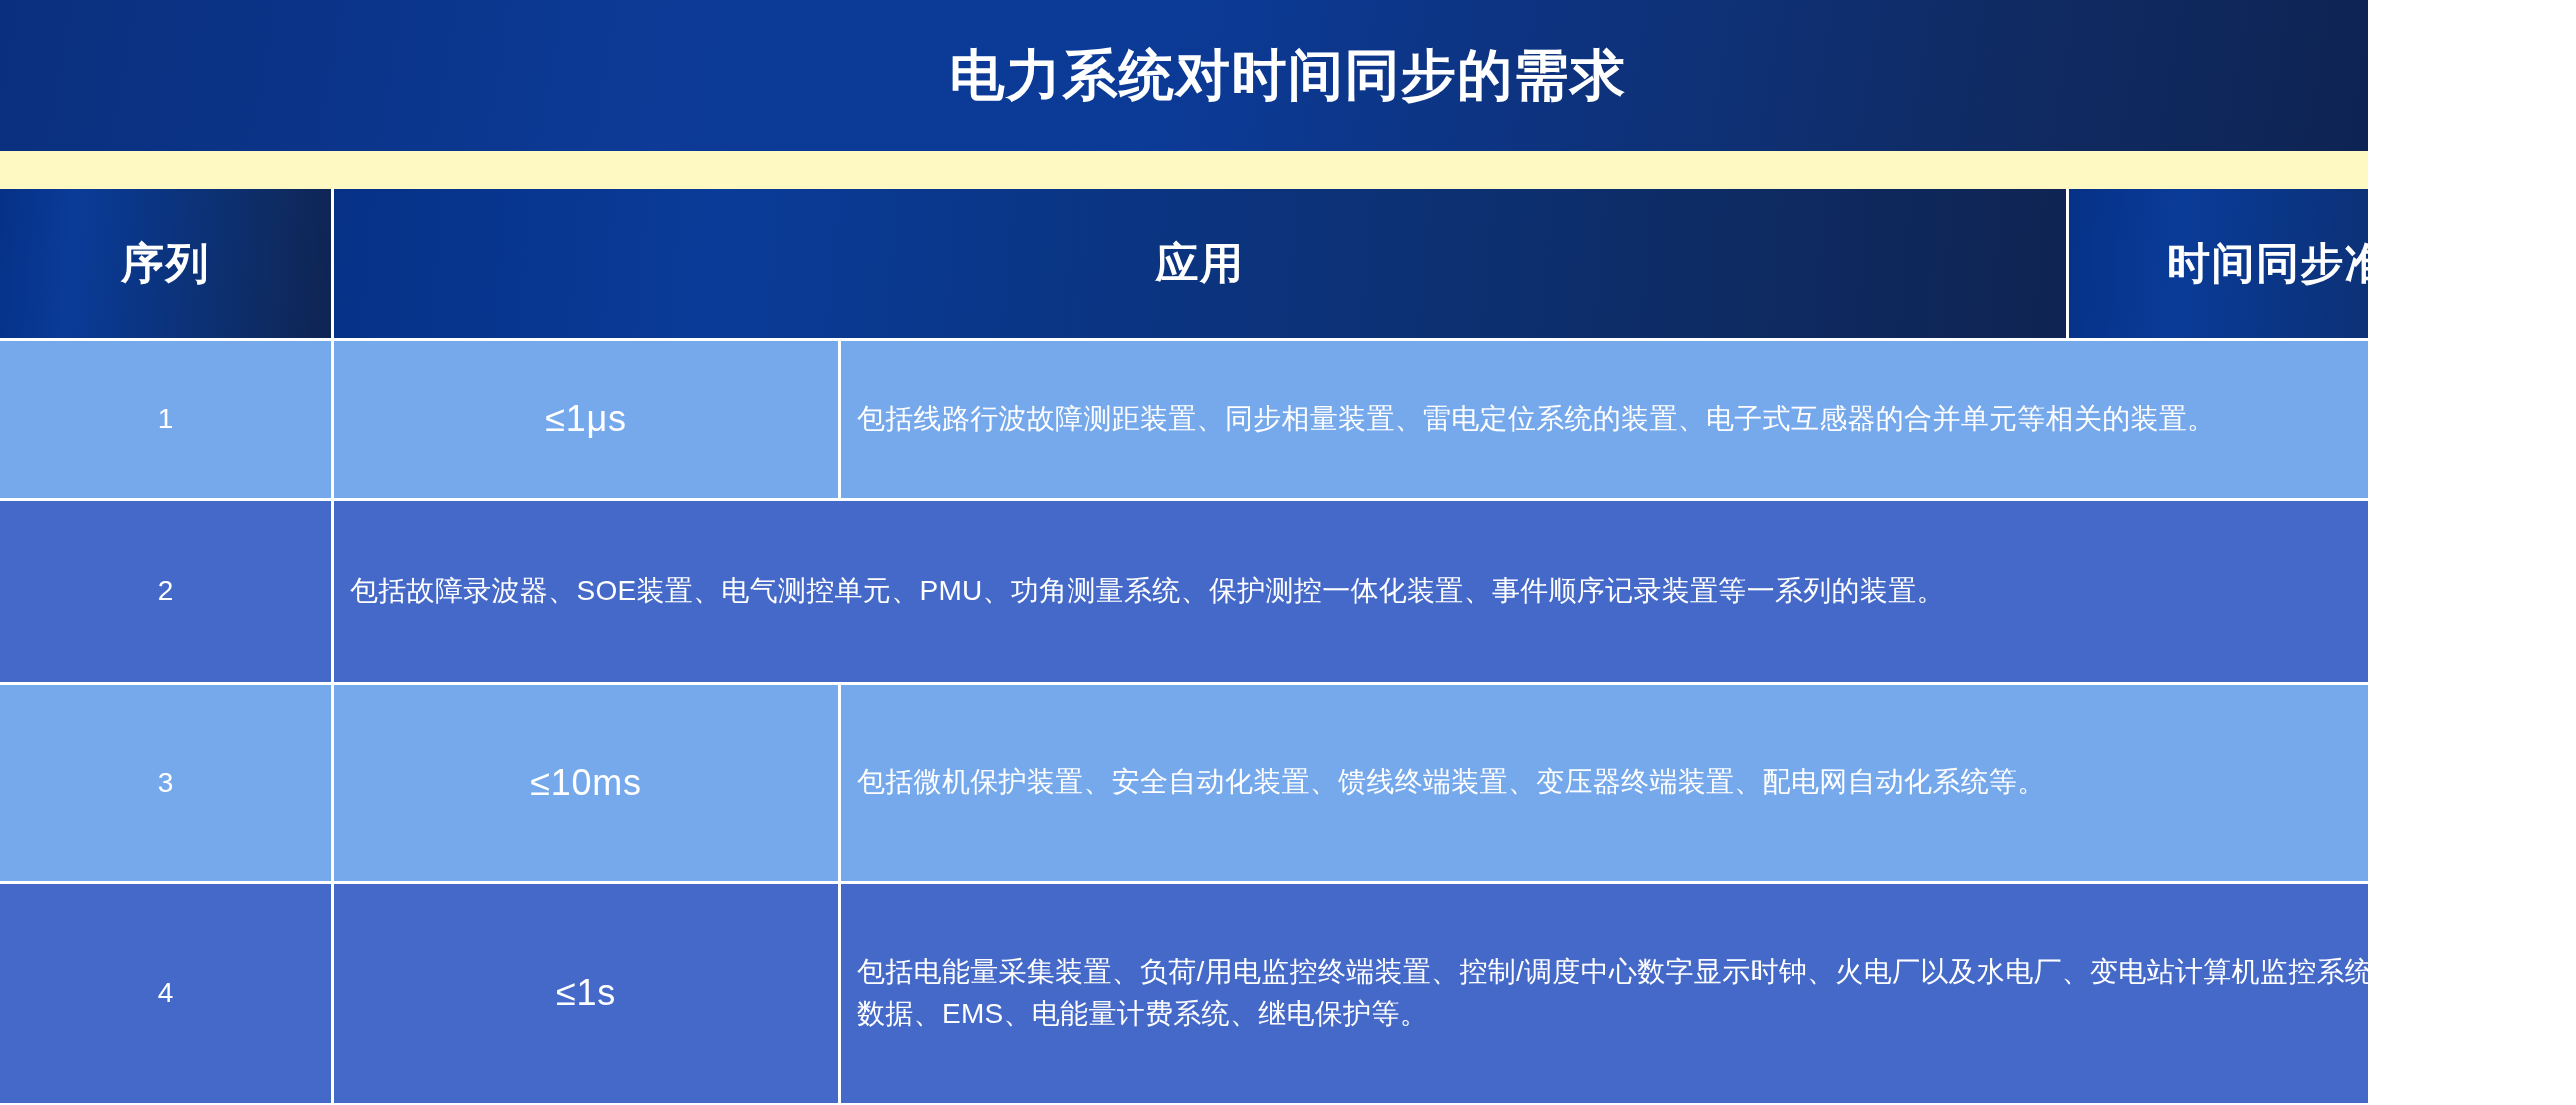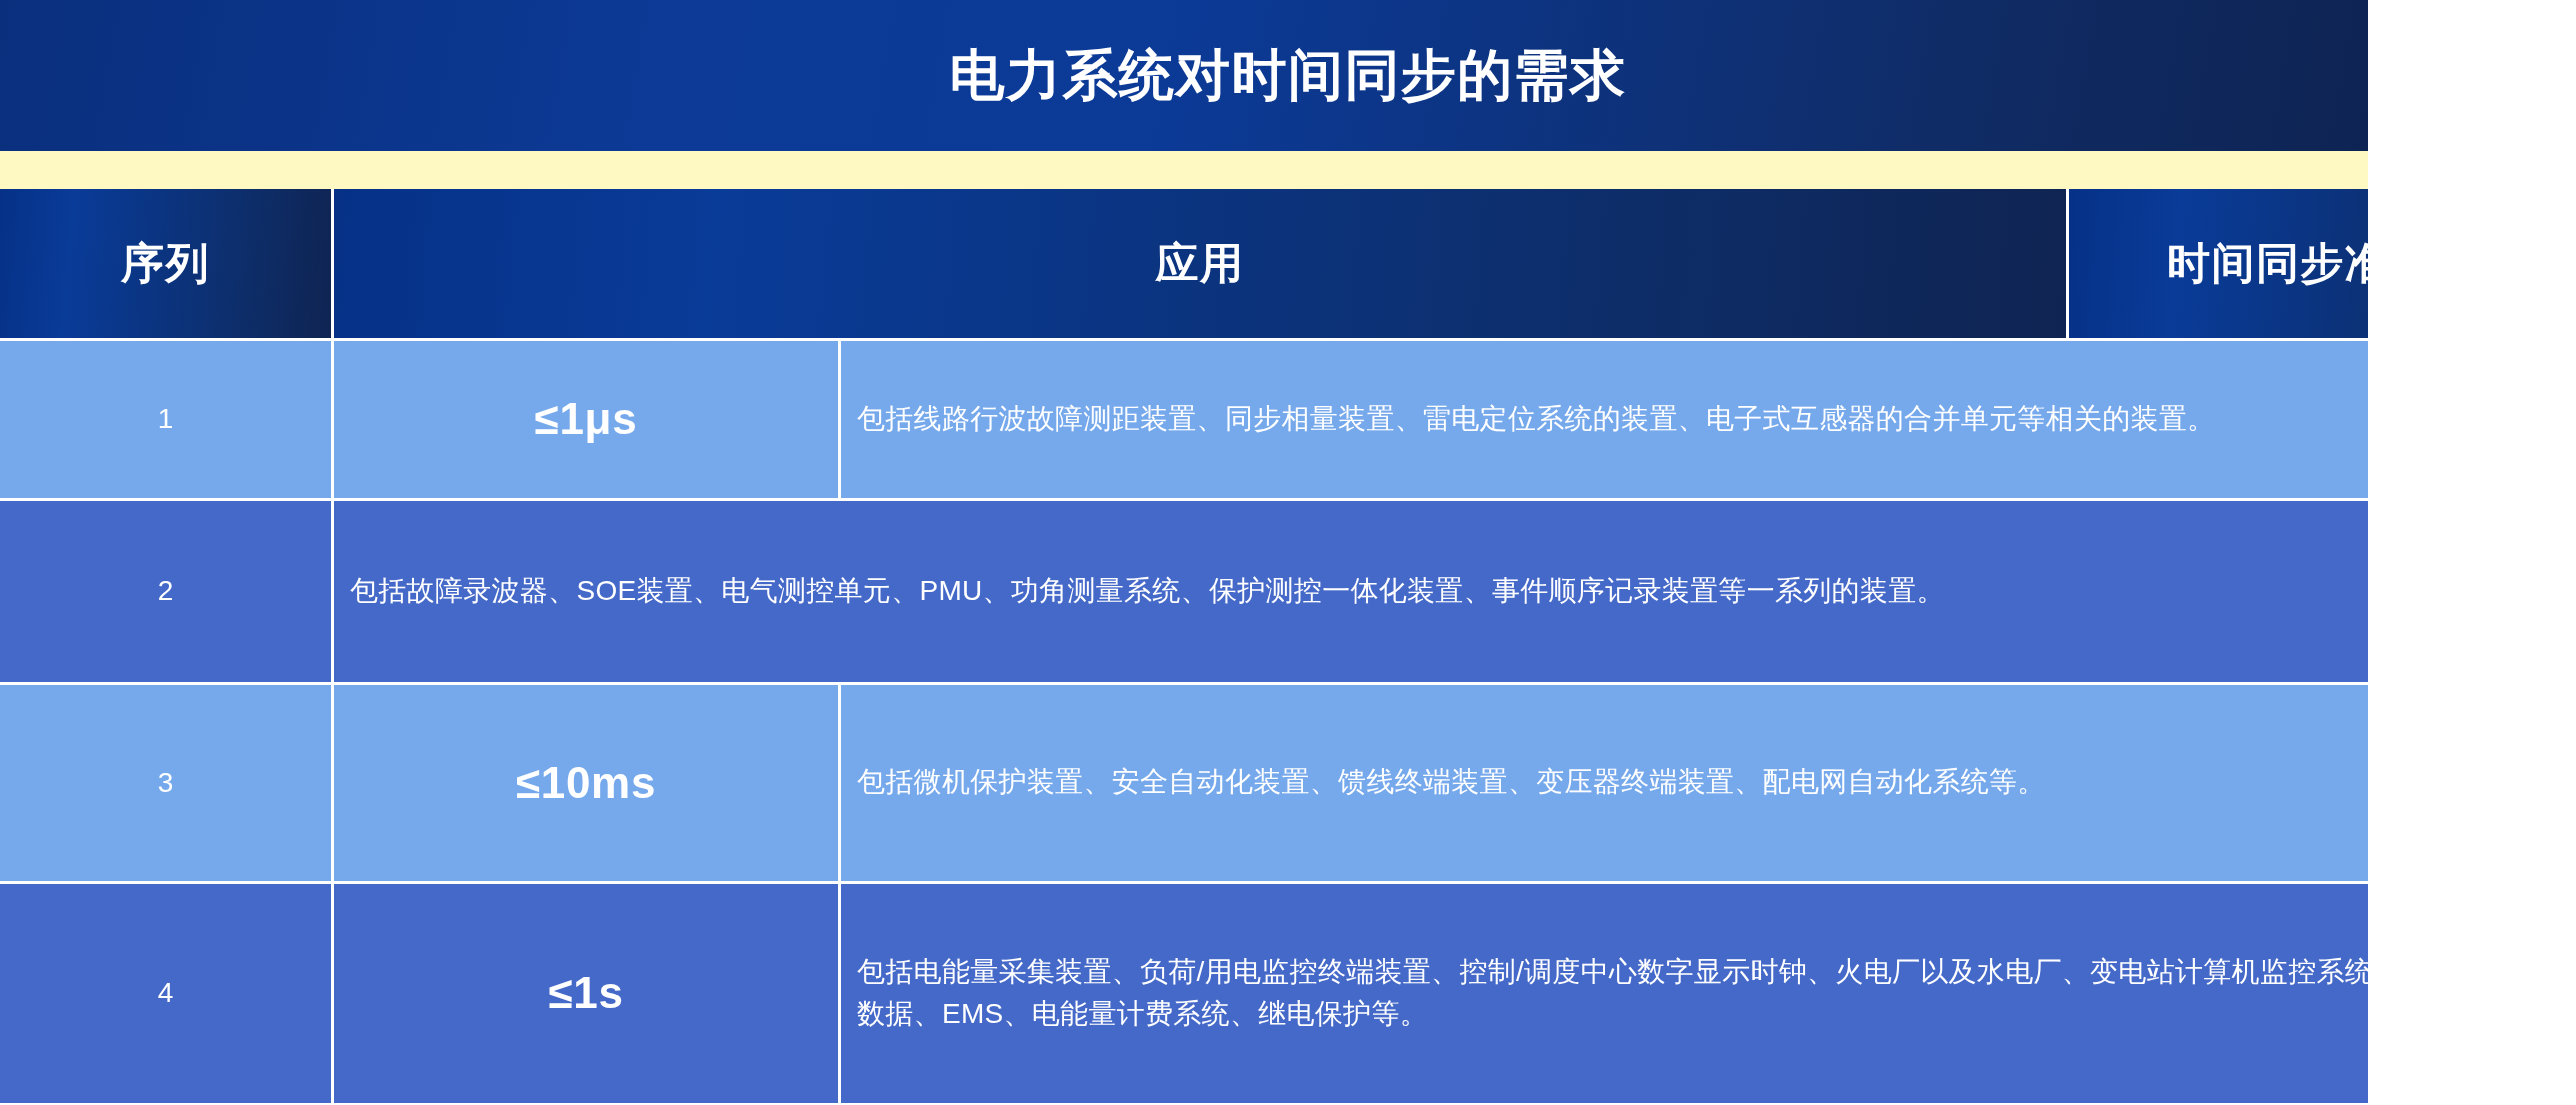--- a/index.html
+++ b/index.html
@@ -116,22 +116,22 @@
   .r4 { height: 231px; }
 
   .seq-value {
     color: #ffffff;
     font-size: 28px;
     font-weight: normal;
     line-height: 1;
   }
   .acc-value {
     color: #ffffff;
-    font-size: 44px;
-    font-weight: bold;
+    font-size: 36px;
+    font-weight: normal;
     line-height: 1;
     letter-spacing: 0.7px;
   }
   .app-text {
     color: #ffffff;
     font-size: 28px;
     font-weight: normal;
     line-height: 1.52;
     text-align: left;
     letter-spacing: 0.3px;

